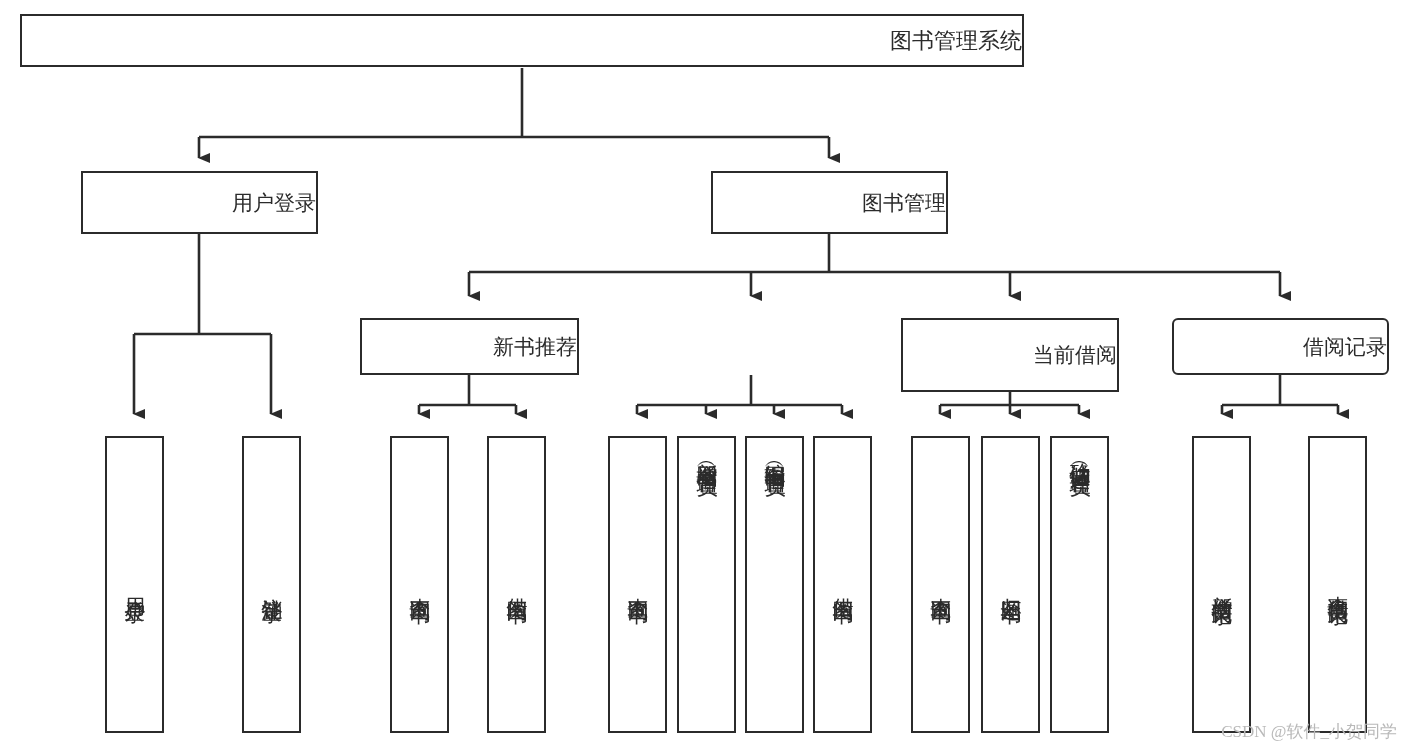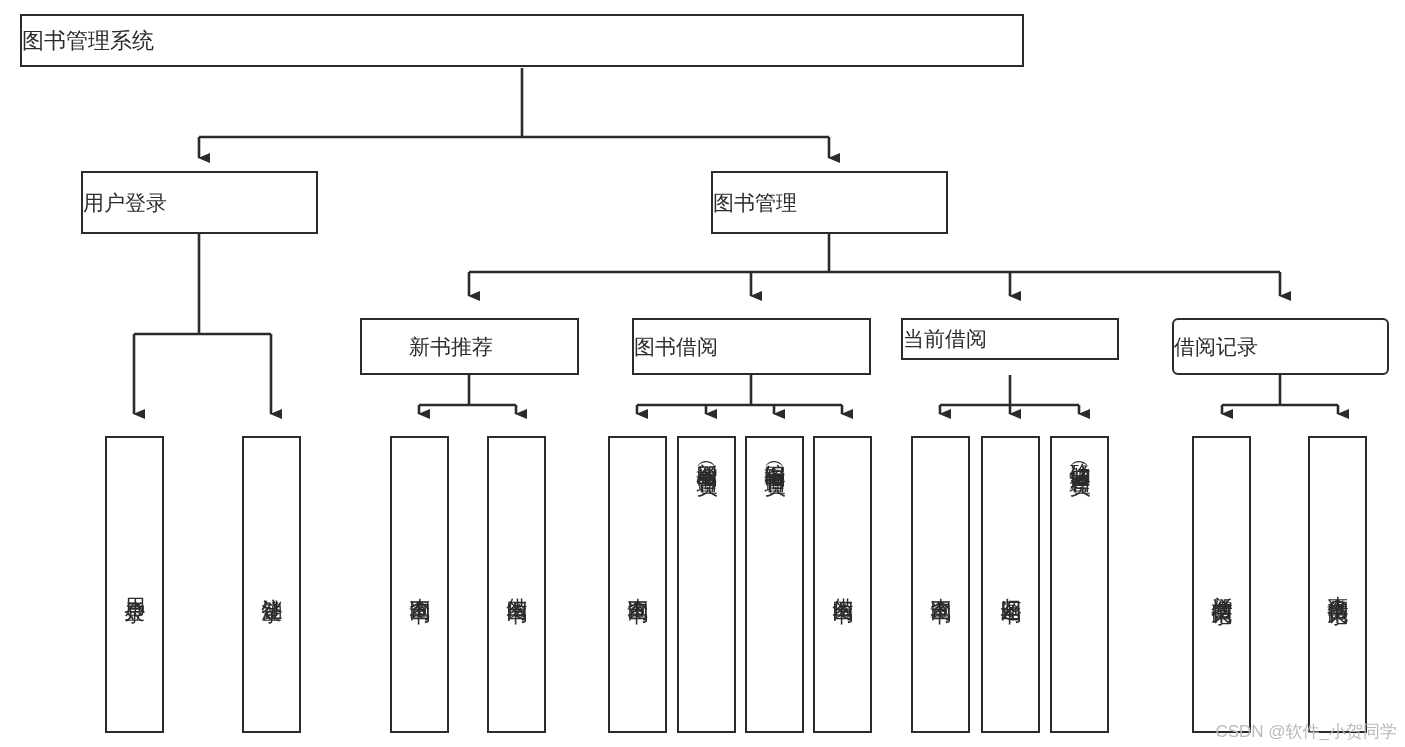--- a/index.html
+++ b/index.html
@@ -27,21 +27,21 @@
     height: 747px;
     pointer-events: none;
   }
   .node {
     position: absolute;
     box-sizing: border-box;
     background: #ffffff;
     border: 2px solid #2b2b2b;
     display: flex;
     align-items: center;
-    justify-content: flex-start;
+    justify-content: flex-end;
     color: #2b2b2b;
     z-index: 2;
   }
   .node.root {
     font-size: 22px;
   }
   .node.branch {
     font-size: 21px;
   }
   
@@ -65,21 +65,21 @@
     padding-top: 0;
   }
   .watermark {
     position: absolute;
     right: 8px;
     bottom: 4px;
     font-size: 17px;
     color: #b9b9b9;
     white-space: nowrap;
     z-index: 5;
-    font-family: Liberation Sans, sans-serif;
+    font-family: Liberation Serif, serif;
   }
 </style>
 </head>
 <body>
 
 <div id="canvas">
 
   <svg id="wires" viewBox="0 0 1405 747" xmlns="http://www.w3.org/2000/svg">
     <defs>
       <marker id="arrow" viewBox="0 0 12 12" refX="6" refY="11" markerWidth="12" markerHeight="12" orient="auto-start-reverse" markerUnits="userSpaceOnUse">
@@ -141,25 +141,22 @@
   </div>
 
   <div class="node branch" style="left:711px; top:171px; width:237px; height:63px;">
     <span>图书管理</span>
   </div>
 
   <div class="node branch" style="left:360px; top:318px; width:219px; height:57px;padding-left:47px;">
     <span>新书推荐</span>
   </div>
 
-  <div class="node branch" style="left:632px; top:318px; width:239px; height:57px;">
-    <span>图书借阅</span>
-  </div>
-
-  <div class="node branch" style="left:901px; top:318px; width:218px; height:42px;">
+
+  <div class="node branch" style="left:901px; top:318px; width:218px; height:74px;">
     <span>当前借阅</span>
   </div>
 
   <div class="node branch" style="left:1172px; top:318px; width:217px; height:57px;border-radius:6px;">
     <span>借阅记录</span>
   </div>
 
   <div class="node leaf centered" style="left:105px; top:436px; width:59px; height:297px;">
     <span class="vtext">用户登录</span>
   </div>

